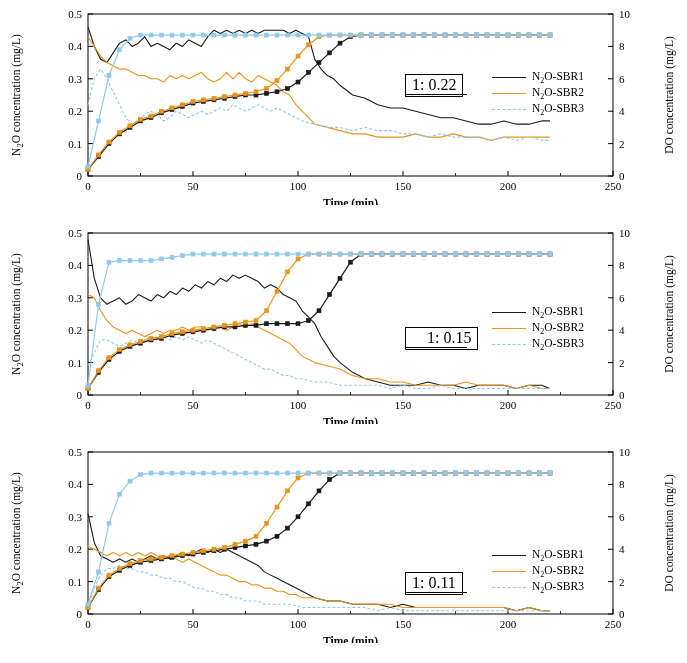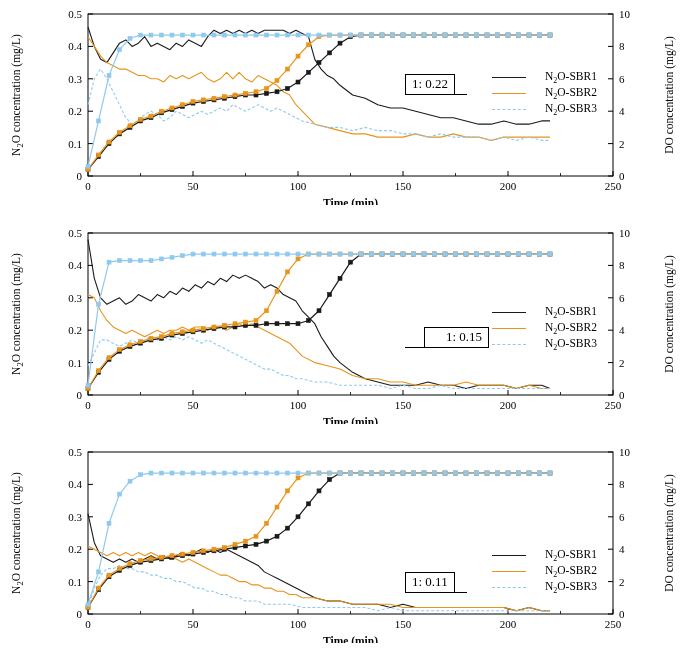--- a/index.html
+++ b/index.html
@@ -7,22 +7,22 @@
   .page{position:relative;width:687px;height:663px;overflow:hidden;}
   .panel{position:relative;width:687px;height:205px;}
   #p1{top:0;}
   #p2{top:14px;}
   #p3{top:28px;}
   .plot-svg{display:block;}
   .legend{position:absolute;font-size:11.5px;line-height:1.55;}
   .legend-row{display:flex;align-items:center;height:16px;}
   .legend-key{width:34px;height:10px;position:relative;margin-right:6px;}
   .legend-key .ln{position:absolute;left:0;top:4px;width:34px;height:0;border-top-width:1.6px;border-top-style:solid;}
-  .legend-label{white-space:nowrap;margin-left:13px;}
-  .ratio-box{position:absolute;border:1px solid #000;background:#fff;font-size:13px;padding:1px 6px 2px 6px;}
+  .legend-label{white-space:nowrap;}
+  .ratio-box{position:absolute;border:1px solid #000;background:#fff;font-size:16px;padding:1px 6px 2px 6px;}
   .ratio-underline{position:absolute;height:0;border-top:1.6px solid #000;}
 </style>
 </head>
 <body>
 
 <div class="page">
   <div class="panel" id="p1">
       <svg width="687" height="205" class="plot-svg">
         <rect x="88" y="14" width="525" height="162" fill="#fff" stroke="#000" stroke-width="1"></rect>
         <line x1="88" y1="176" x2="88" y2="171" stroke="#000" stroke-width="1"></line>
@@ -436,21 +436,21 @@
           </span>
           <span class="legend-label">N<sub style="font-size:8px">2</sub>O-SBR2</span>
         </div>
         <div class="legend-row">
           <span class="legend-key">
             <span class="ln" style="border-top-color: rgb(143, 201, 238); border-top-style: dashed;"></span>
           </span>
           <span class="legend-label">N<sub style="font-size:8px">2</sub>O-SBR3</span>
         </div>
       </div>
-      <div class="ratio-box" style="left: 424px; top: 108px; padding-left: 21px;">1: 0.15</div>
+      <div class="ratio-box" style="left: 405px; top: 108px; padding-left: 21px;">1: 0.15</div>
       <div class="ratio-underline" style="left: 405px; top: 128px; width: 62px;"></div>
     </div>
   <div class="panel" id="p3">
       <svg width="687" height="205" class="plot-svg">
         <rect x="88" y="14" width="525" height="162" fill="#fff" stroke="#000" stroke-width="1"></rect>
         <line x1="88" y1="176" x2="88" y2="171" stroke="#000" stroke-width="1"></line>
         <text x="88" y="190" text-anchor="middle" font-size="11" font-family="&quot;Liberation Serif&quot;,serif" fill="#000">0</text>
         <line x1="193" y1="176" x2="193" y2="171" stroke="#000" stroke-width="1"></line>
         <text x="193" y="190" text-anchor="middle" font-size="11" font-family="&quot;Liberation Serif&quot;,serif" fill="#000">50</text>
         <line x1="298" y1="176" x2="298" y2="171" stroke="#000" stroke-width="1"></line>

